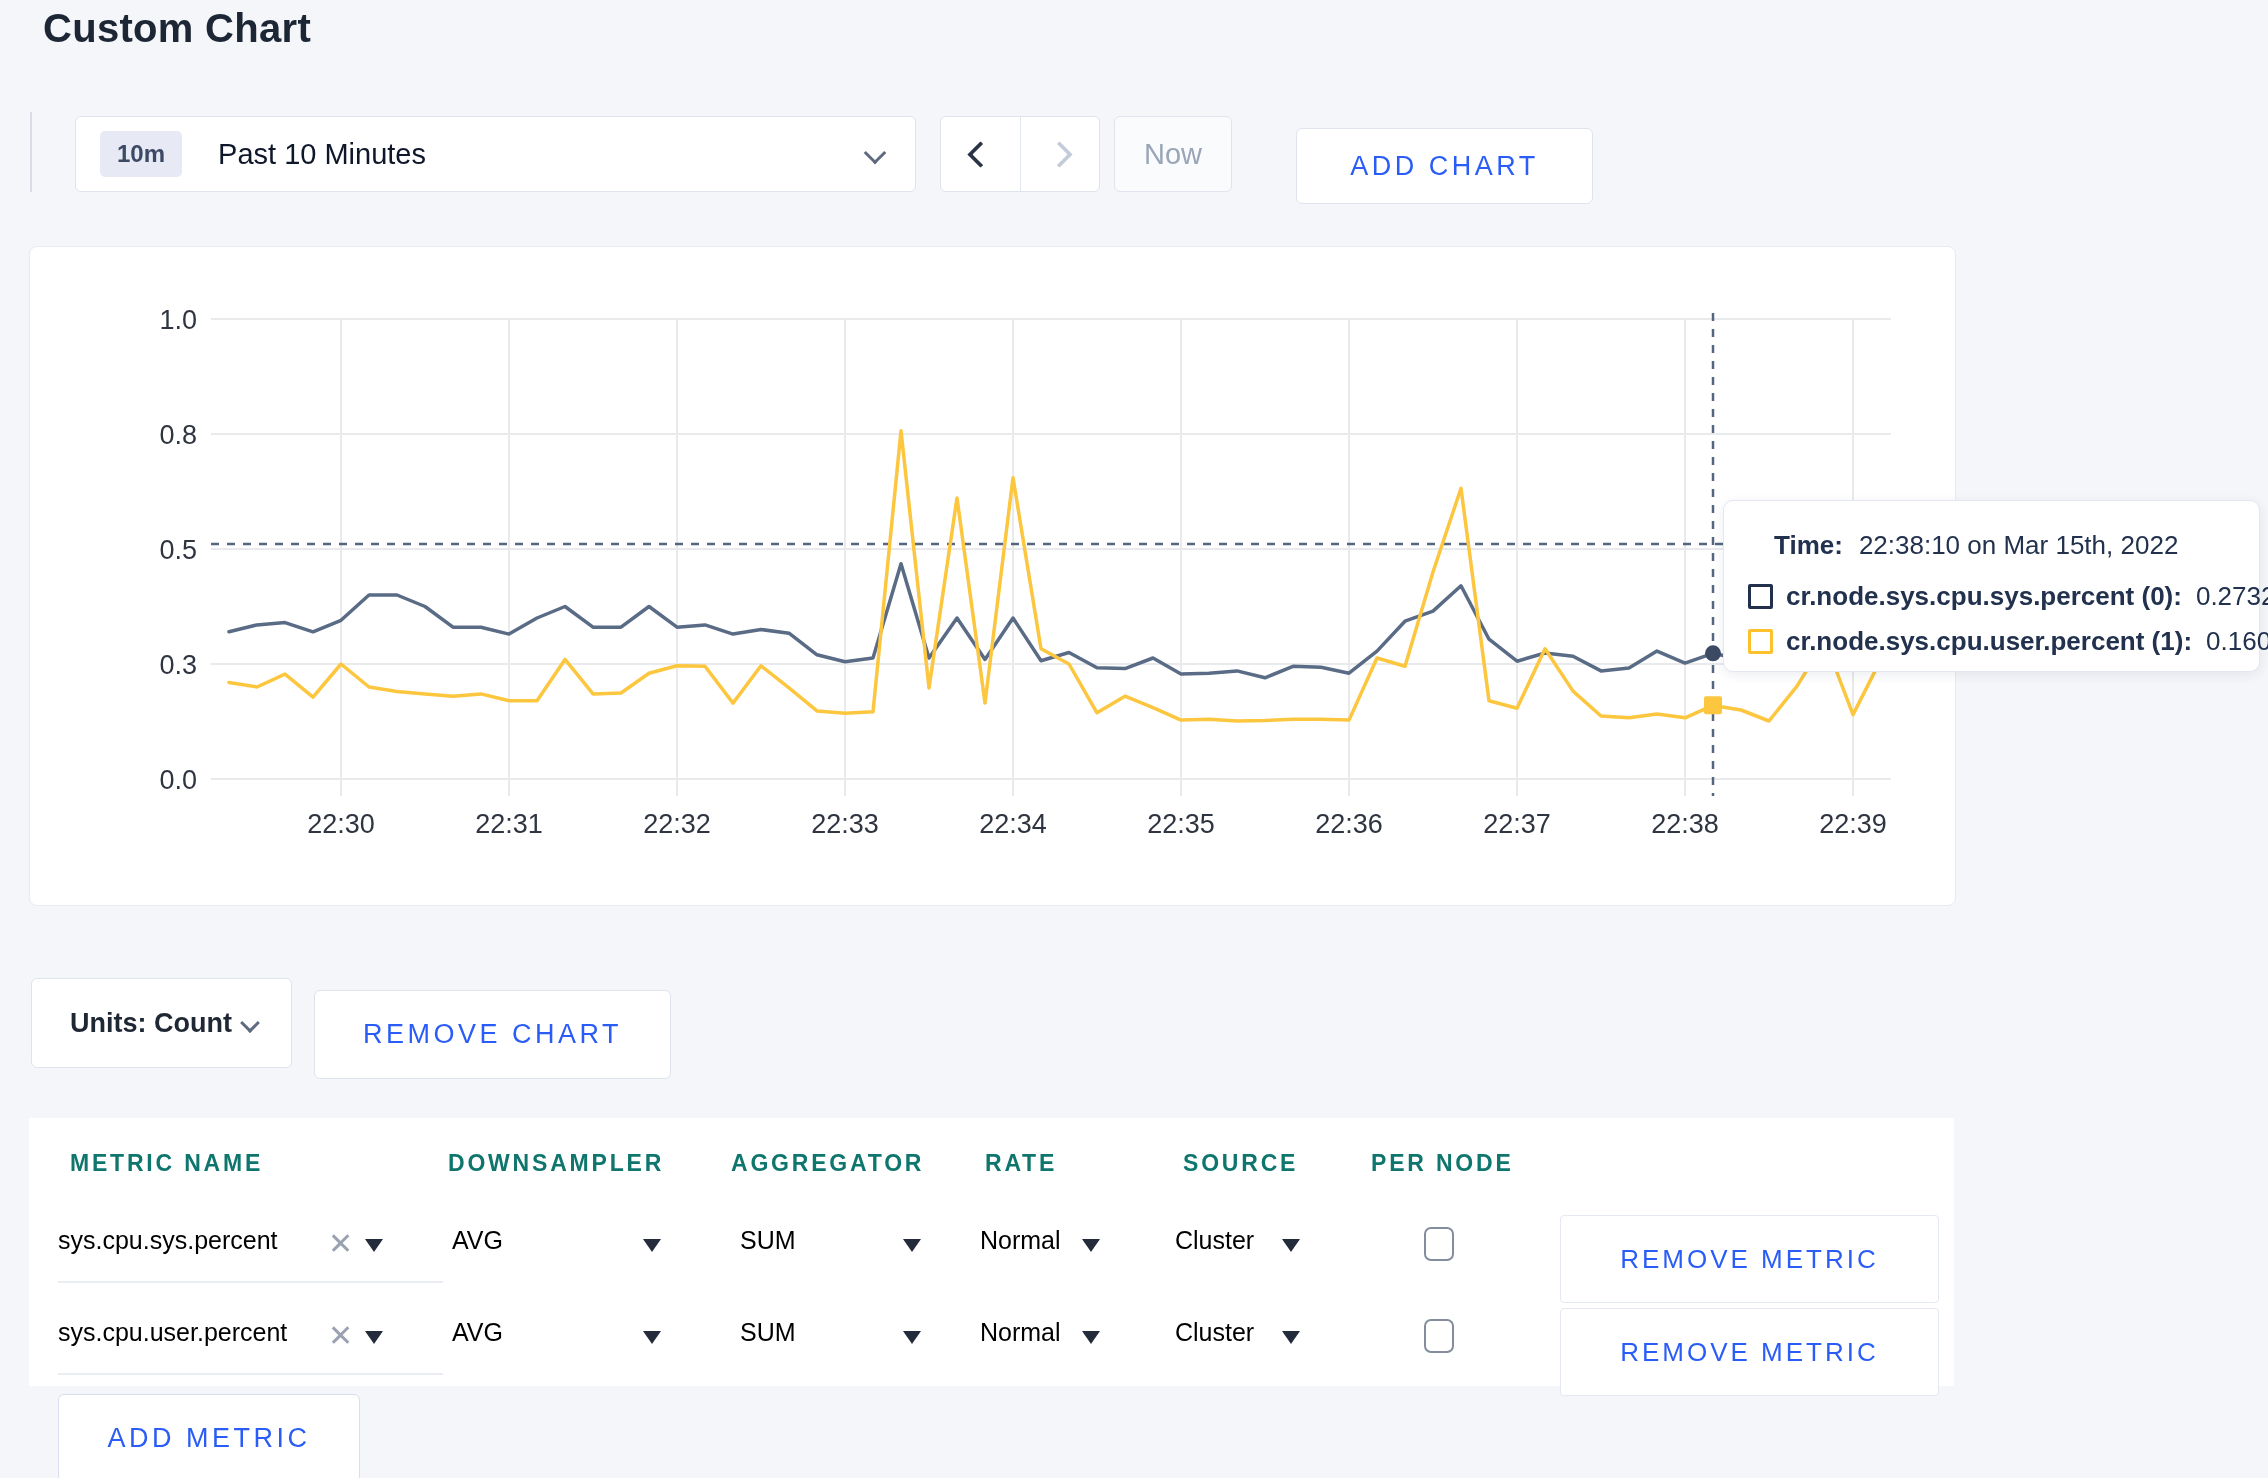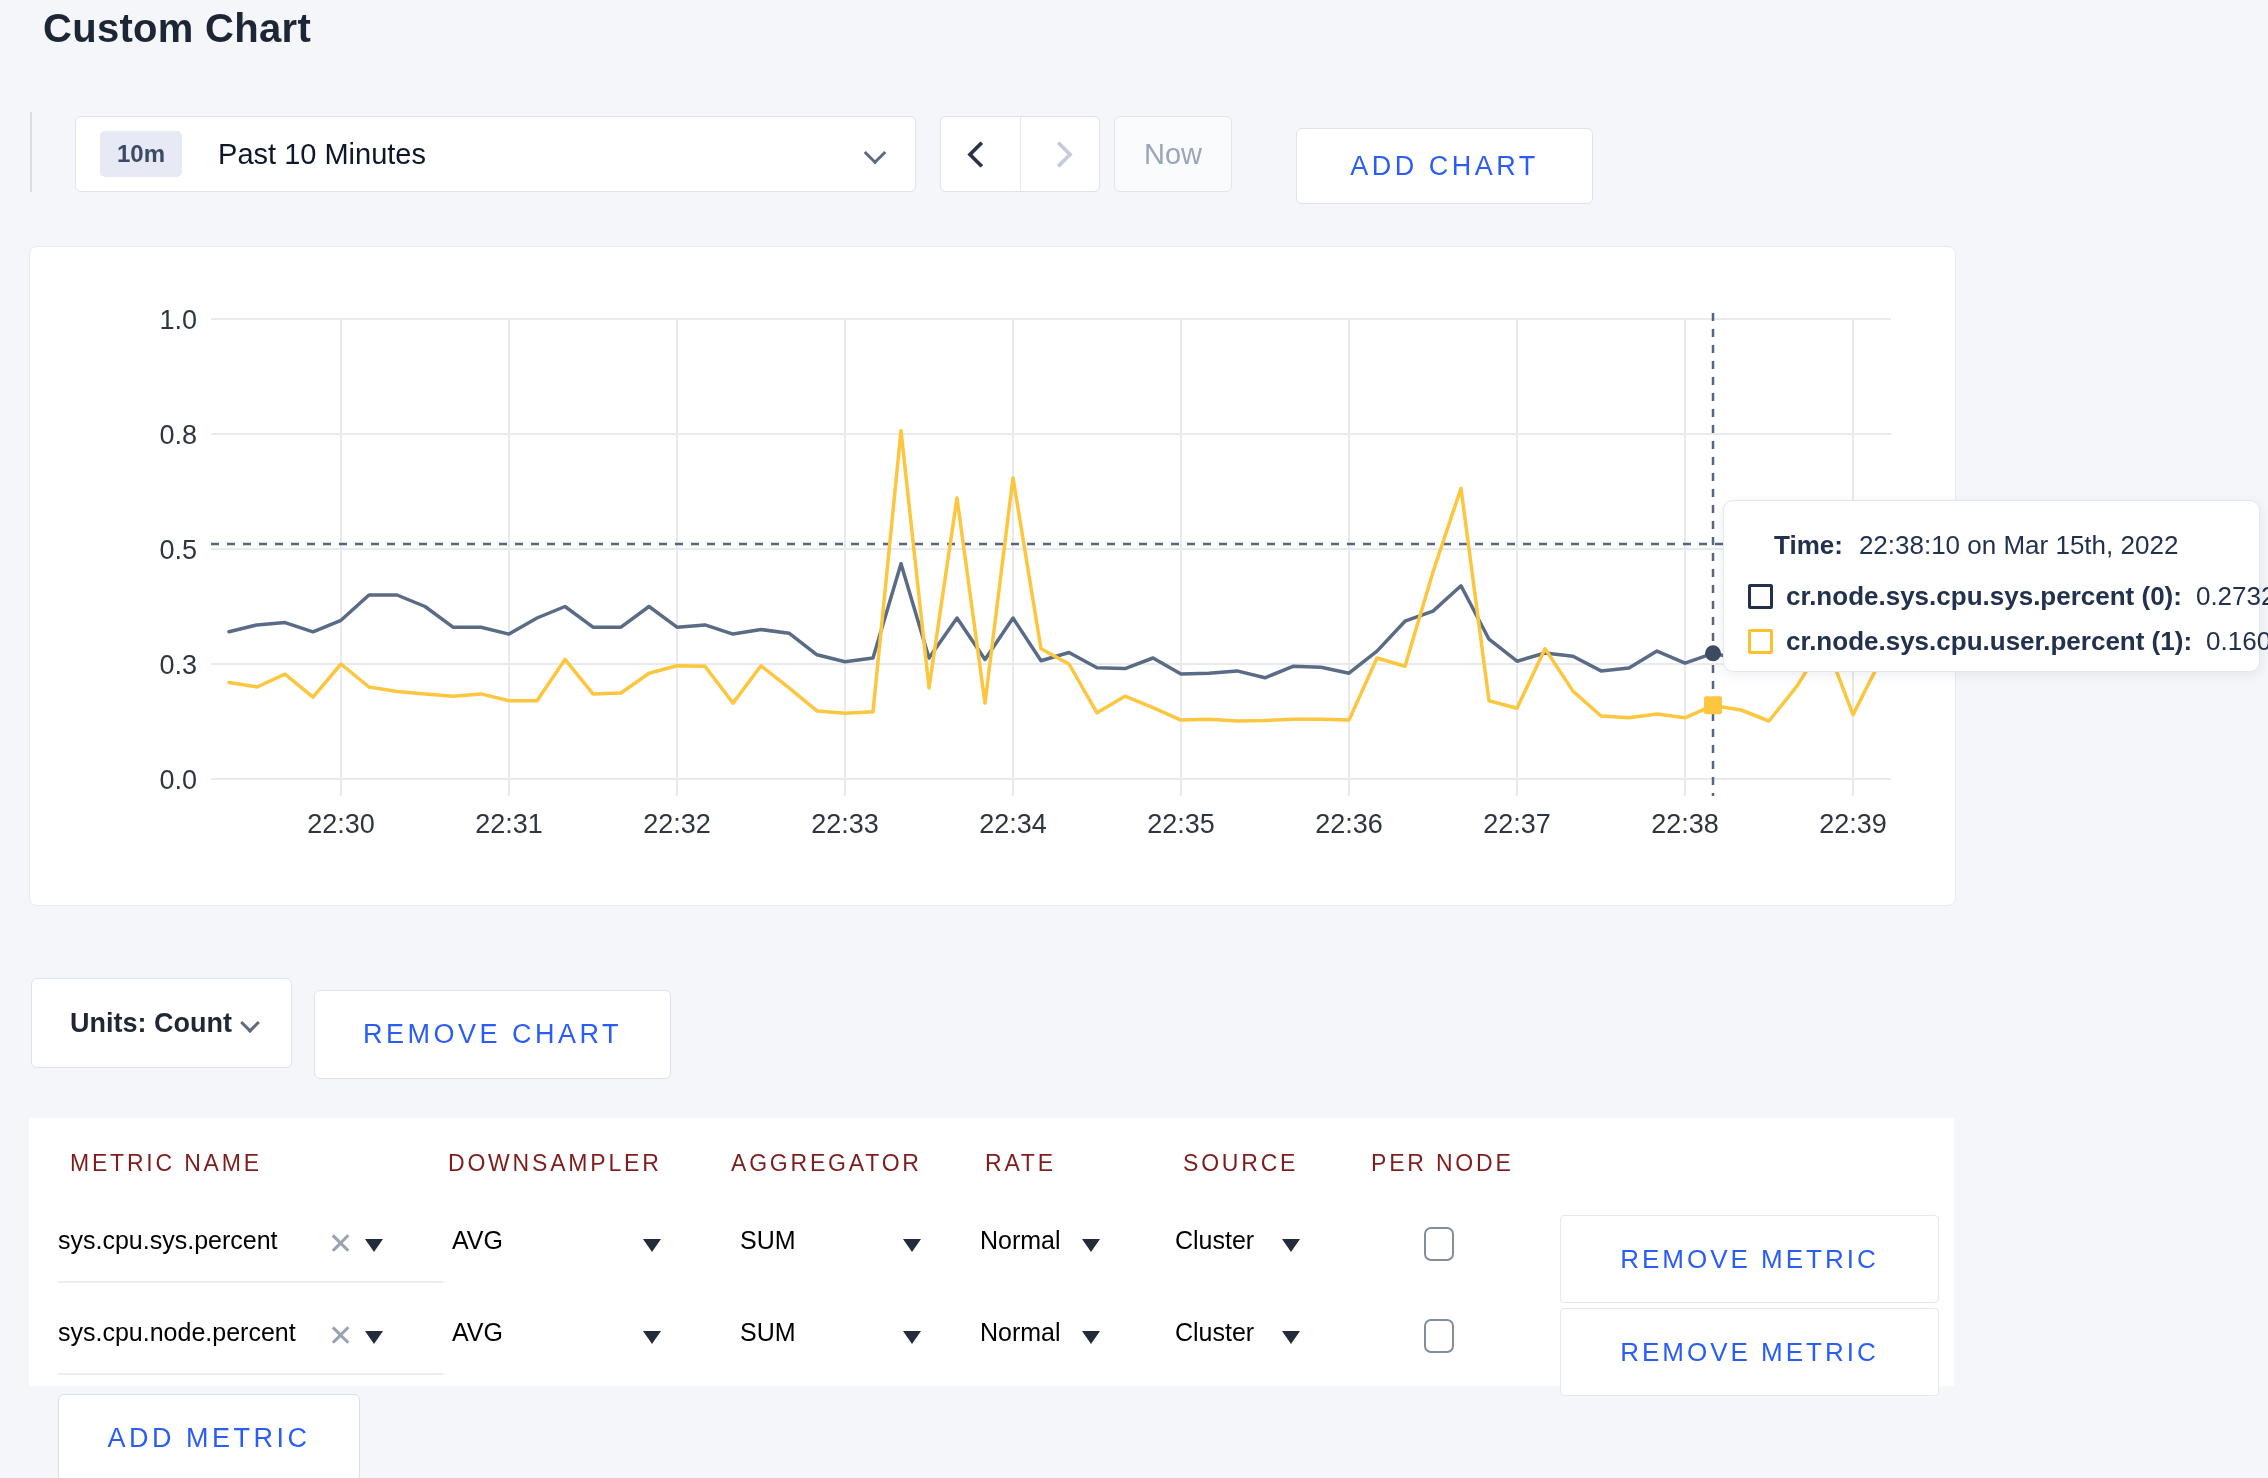--- a/index.html
+++ b/index.html
@@ -58,21 +58,21 @@
   .tt-value{font-weight:normal;}
 
   
   #units-select{left:31px;top:978px;width:261px;height:90px;display:flex;align-items:center;cursor:pointer;}
   #units-label{margin-left:38px;font-size:27px;font-weight:bold;color:#1f2734;text-align:right;}
   #units-chev{position:absolute;right:34px;top:37px;width:11px;height:11px;}
   #remove-chart-btn{left:314px;top:978px;width:357px;height:89px;}
 
   
   #table-card{left:29px;top:1118px;width:1925px;height:268px;background:#fff;}
-  .th{position:absolute;top:32px;font-size:23px;font-weight:normal;letter-spacing:2.8px;color:#7f1d1d;}
+  .th{position:absolute;top:32px;font-size:23px;font-weight:bold;letter-spacing:2.8px;color:#0f766e;}
   .cell{position:absolute;font-size:25px;color:#000000;white-space:nowrap;}
   .x-icon{position:absolute;font-size:30px;color:#9aa2b2;cursor:pointer;}
   .tri{position:absolute;width:0;height:0;border-left:9px solid transparent;border-right:9px solid transparent;border-top:13px solid #242b3a;cursor:pointer;}
   .checkbox{position:absolute;width:30px;height:34px;border:2.5px solid #848d9d;border-radius:7px;background:#fff;box-sizing:border-box;cursor:pointer;}
   .remove-metric-btn{position:absolute;left:1531px;width:377px;height:86px;background:#fff;border:1.5px solid #e4e8f0;border-radius:4px;font-size:26px;letter-spacing:3px;}
   .select-underline{position:absolute;left:29px;width:385px;height:2px;background:#eaedf2;}
   
   .r0 .cell{top:108px;} .r1 .cell{top:200px;}
   .r0 .tri{top:121px;}  .r1 .tri{top:213px;}
   .r0 .x-icon{top:108px;} .r1 .x-icon{top:200px;}
@@ -198,21 +198,21 @@
     <span class="tri tri-agg"></span>
     <span class="cell c-rate">Normal</span>
     <span class="tri tri-rate"></span>
     <span class="cell c-src">Cluster</span>
     <span class="tri tri-src"></span>
     <span class="checkbox cb-col"></span>
     <span class="remove-metric-btn blue-btn" style="color: rgb(42, 92, 247);">REMOVE METRIC</span>
   </div>
 
   <div class="r1">
-    <span class="cell c-metric">sys.cpu.node.percent</span>
+    <span class="cell c-metric">sys.cpu.user.percent</span>
     <span class="x-icon x-col">✕</span>
     <span class="tri tri-metric"></span>
     <span class="select-underline"></span>
     <span class="cell c-ds">AVG</span>
     <span class="tri tri-ds"></span>
     <span class="cell c-agg">SUM</span>
     <span class="tri tri-agg"></span>
     <span class="cell c-rate">Normal</span>
     <span class="tri tri-rate"></span>
     <span class="cell c-src">Cluster</span>

